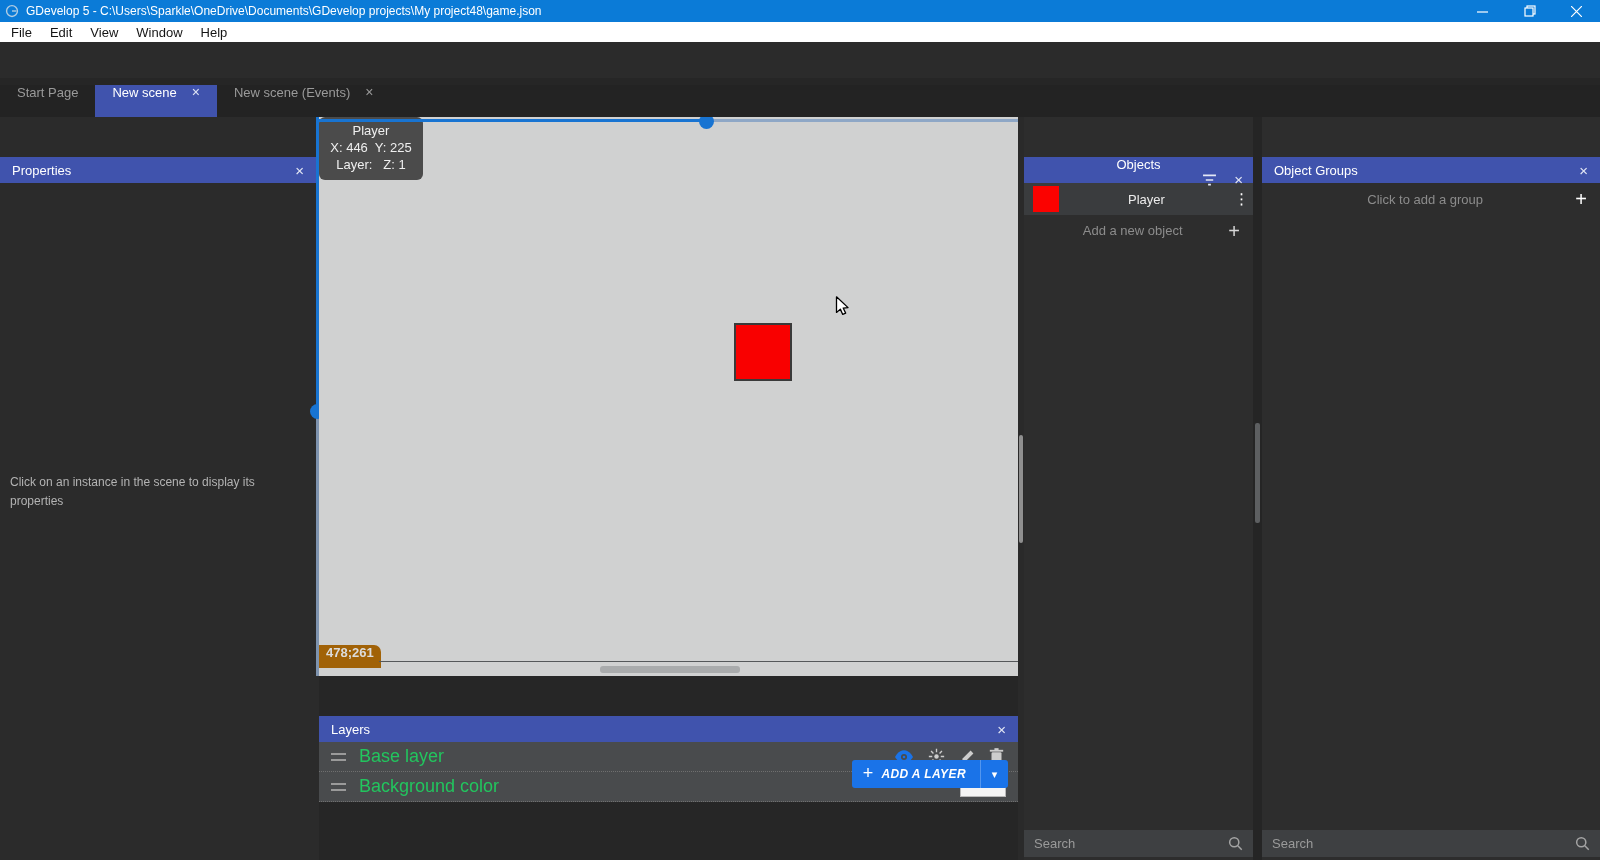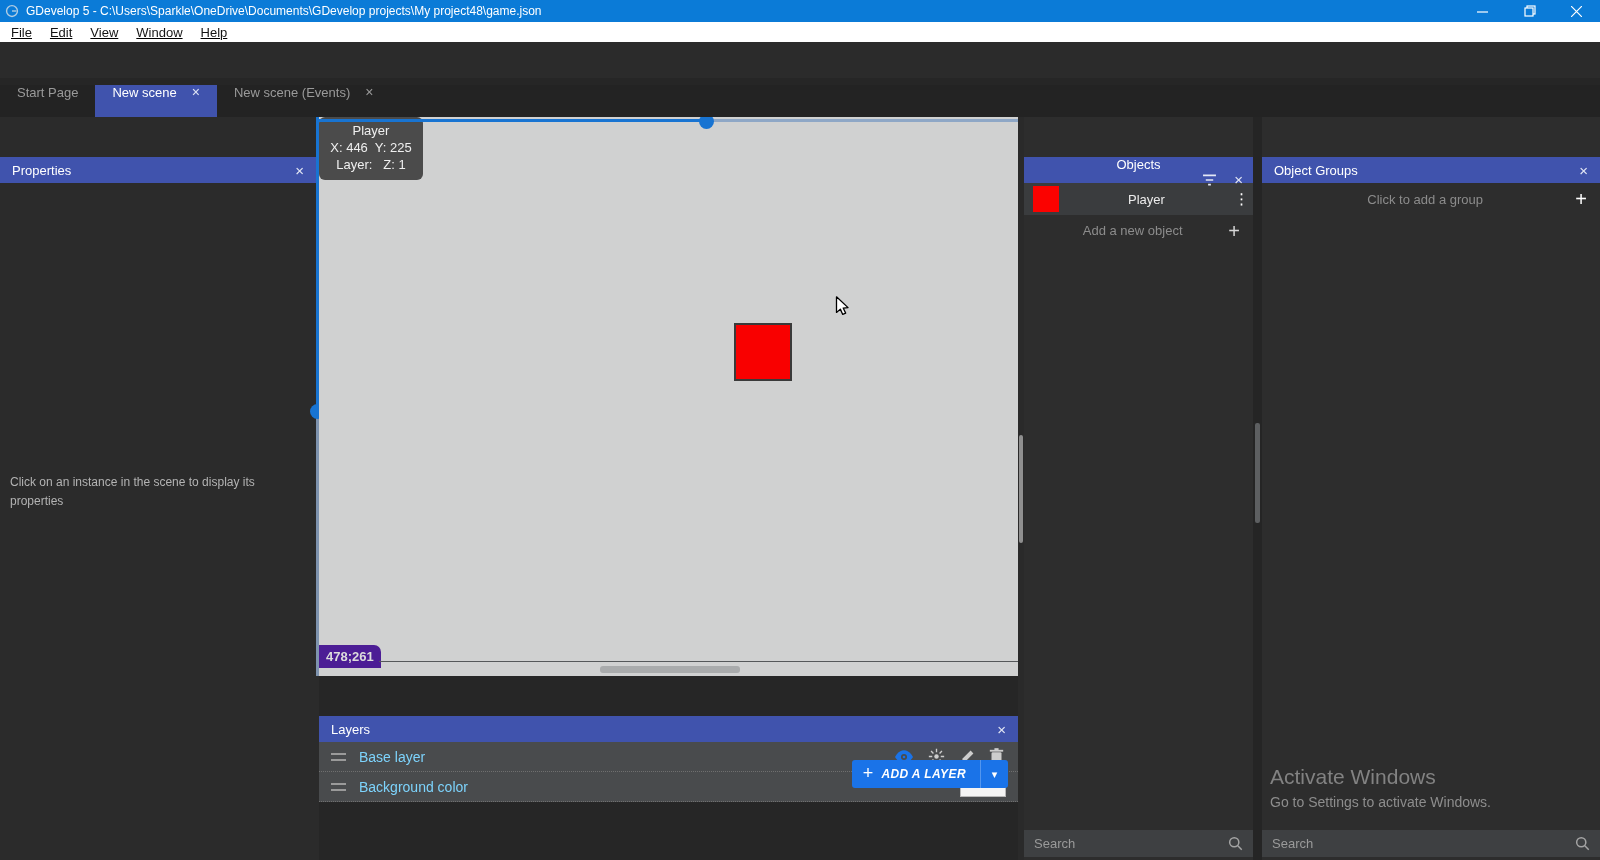--- a/index.html
+++ b/index.html
@@ -10,21 +10,21 @@
   
   #title-bar { left:0; top:0; width:1600px; height:22px; background:#0b7bd7;
                display:flex; align-items:center; color:#fff; }
   .tb-logo { width:14px; height:14px; margin:0 7px 0 5px; opacity:.75; }
   .tb-title { font-size:12px; white-space:nowrap; }
   .tb-controls { margin-left:auto; display:flex; height:100%; }
   .tb-btn { width:47px; height:100%; display:flex; align-items:center; justify-content:center; }
 
   
   #menu-bar { left:0; top:22px; width:1600px; height:20px; background:#ffffff;
-              display:flex; align-items:center; padding-left:2px;text-decoration:underline; }
+              display:flex; align-items:center; padding-left:2px; }
   .menu-item { font-size:13px; color:#141414; padding:0 9px; }
 
   
   #toolbar { left:0; top:42px; width:1600px; height:43px; background:#262626;
              display:flex; align-items:center; padding:4px 8px;margin-top:36px; }
   .tool-group { display:flex; align-items:center; gap:9px; }
   .tool-sep { width:1px; height:26px; background:#4a4a4a; margin:0 5px; }
   .tool-btn { display:flex; align-items:center; justify-content:center; }
 
   
@@ -55,37 +55,37 @@
   #h-line-left { left:0; top:2px; width:381px; height:3px; background:#1874d2; }
   #h-line-right { left:381px; top:2px; width:318px; height:3px; background:#8ea7c6; }
   #h-split-dot { left:380px; top:-3px; width:15px; height:15px; border-radius:50%; background:#1874d2; }
   #instance-tooltip { left:391px; top:133px; width:104px; height:63px; background:#4b4b4b;
                       border-radius:6px; color:#efefef; font-size:13px; font-weight:500;
                       display:flex; flex-direction:column; justify-content:center; align-items:center;
                       line-height:1.3; white-space:pre; }
   #player-instance { left:415px; top:206px; width:58px; height:58px; background:#f90000;
                      border:2px solid #3a3a3a; }
   #cursor { left:512px; top:178px; width:22px; height:22px; }
-  #coord-badge { left:0; top:528px; height:23px; padding:8px 7px; background:#4c1d95;
-                 color:#dcdcdc; font-size:13px; font-weight:600; display:flex; align-items:center;
+  #coord-badge { left:0; top:528px; height:23px; padding:0 7px; background:#a16207;
+                 color:#dcdcdc; font-size:13px; font-weight:600; display:flex; align-items:flex-start;
                  border-radius:0 7px 0 0; }
   #canvas-bottom-line { left:60px; top:544px; right:0; height:1px; background:#55585a; }
   #canvas-hscroll-thumb { left:281px; top:549px; width:140px; height:7px; background:#a9abac; border-radius:3px; }
 
   
   #canvas-vscroll-track { left:1018px; top:117px; width:6px; height:743px; background:#2a2a2a; }
   #canvas-vscroll-thumb { left:1019px; top:435px; width:4px; height:108px; background:#8f8f8f; border-radius:2px; }
 
   
   #layers-panel { left:319px; top:676px; width:699px; height:184px; background:#262626; }
   .layer-rows { background:#494b4d; }
   .layer-row { height:30px; display:flex; align-items:center; padding:0 12px;
                border-bottom:1px dotted #6f6f6f; }
   .drag-handle { width:15px; height:8px; border-top:2px solid #9a9a9a; border-bottom:2px solid #9a9a9a; }
-  .layer-label { margin-left:13px; color:#7dd3fc; font-size:14px; }
+  .layer-label { margin-left:13px; color:#22c55e; font-size:18px; }
   .layer-actions { margin-left:auto; display:flex; align-items:center; gap:14px; padding-right:2px; }
   #bg-color-swatch { margin-left:auto; width:46px; height:20px; background:#f4f4f4; border:1px solid #b9b9b9; }
   #add-layer-btn { position:absolute; right:10px; bottom:72px; height:28px; background:#1a73e8;
                    border-radius:3px; display:flex; align-items:center; color:#fff; }
   #add-layer-btn .plus { font-size:18px; font-weight:400; padding:0 8px 2px 11px; }
   #add-layer-btn .lbl { font-size:12px; font-weight:700; letter-spacing:.4px; padding-right:14px;font-style:italic; }
   #add-layer-btn .caret-box { width:28px; align-self:stretch; display:flex; align-items:center;
                               justify-content:center; border-left:1px solid rgba(255,255,255,.25); font-size:11px; }
 
   
@@ -395,24 +395,20 @@
 
 <div id="object-groups-panel" class="abs">
   <div class="panel-header">
     <span>Object Groups</span>
     <span class="panel-close">×</span>
   </div>
   <div class="add-row" style="height:32px;">
     <span class="add-row-label">Click to add a group</span>
     <span class="add-plus" style="color:#fff;">+</span>
   </div>
-  <div id="watermark">
-    <div id="watermark-title">Activate Windows</div>
-    <div id="watermark-sub">Go to Settings to activate Windows.</div>
-  </div>
   <div class="search-bar">
     <input class="search-input" type="text" placeholder="Search" style="">
     <svg width="15" height="15" viewBox="0 0 18 18">
       <circle cx="7.5" cy="7.5" r="5.5" fill="none" stroke="#a4a4a4" stroke-width="1.8"></circle>
       <path d="M11.8 11.8 L16.5 16.5" stroke="#a4a4a4" stroke-width="1.8"></path>
     </svg>
   </div>
 </div>
 
 </body></html>

